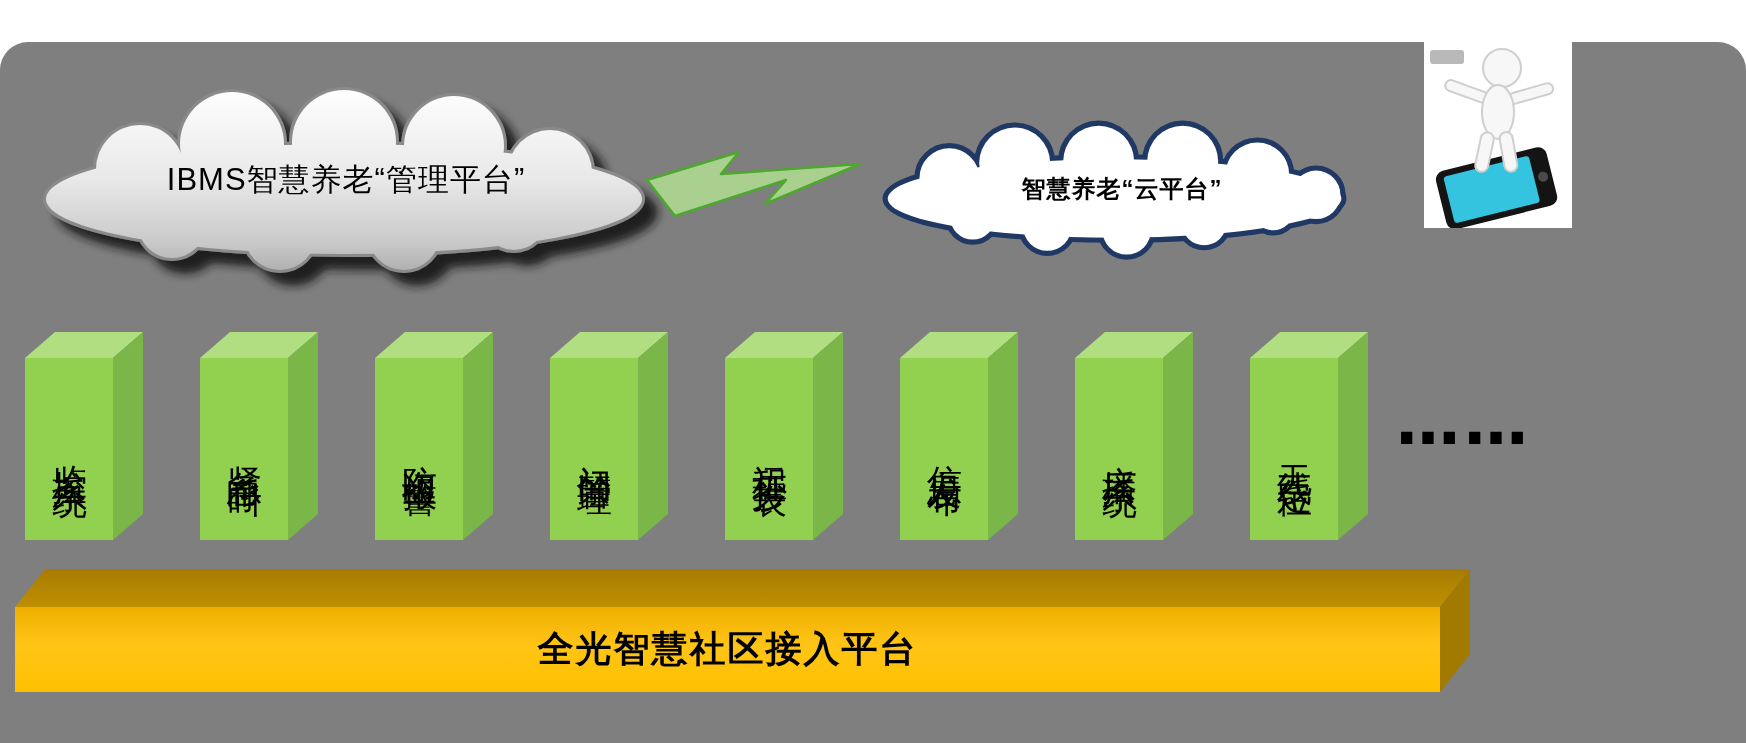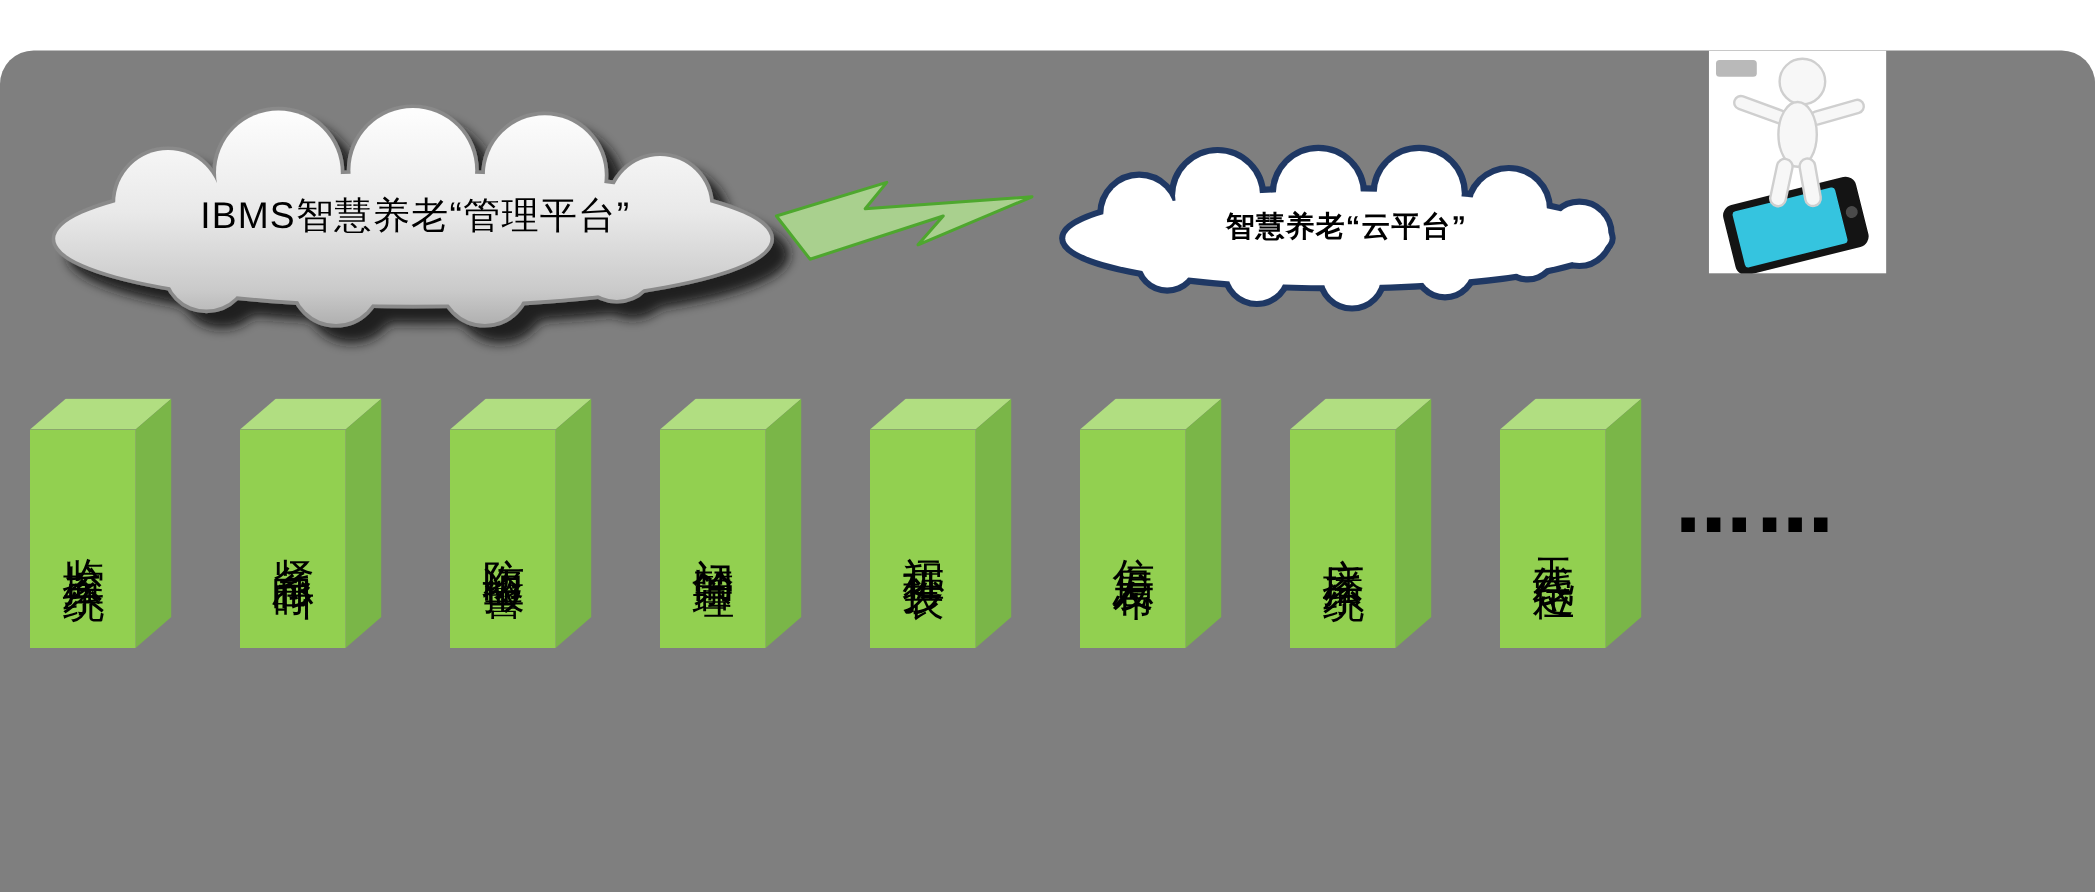--- a/index.html
+++ b/index.html
@@ -237,14 +237,21 @@
       <div class="face top"></div>
       <div class="face side"></div>
       <div class="face front">
         <span class="label">无线定位</span>
       </div>
     </div>
   </div>
 
   <div class="ellipsis">……</div>
 
+  <div class="platform">
+    <div class="p-top"></div>
+    <div class="p-side"></div>
+    <div class="p-front">
+      <span class="p-label">全光智慧社区接入平台</span>
+    </div>
+  </div>
 
 </div>
 
 </body></html>

